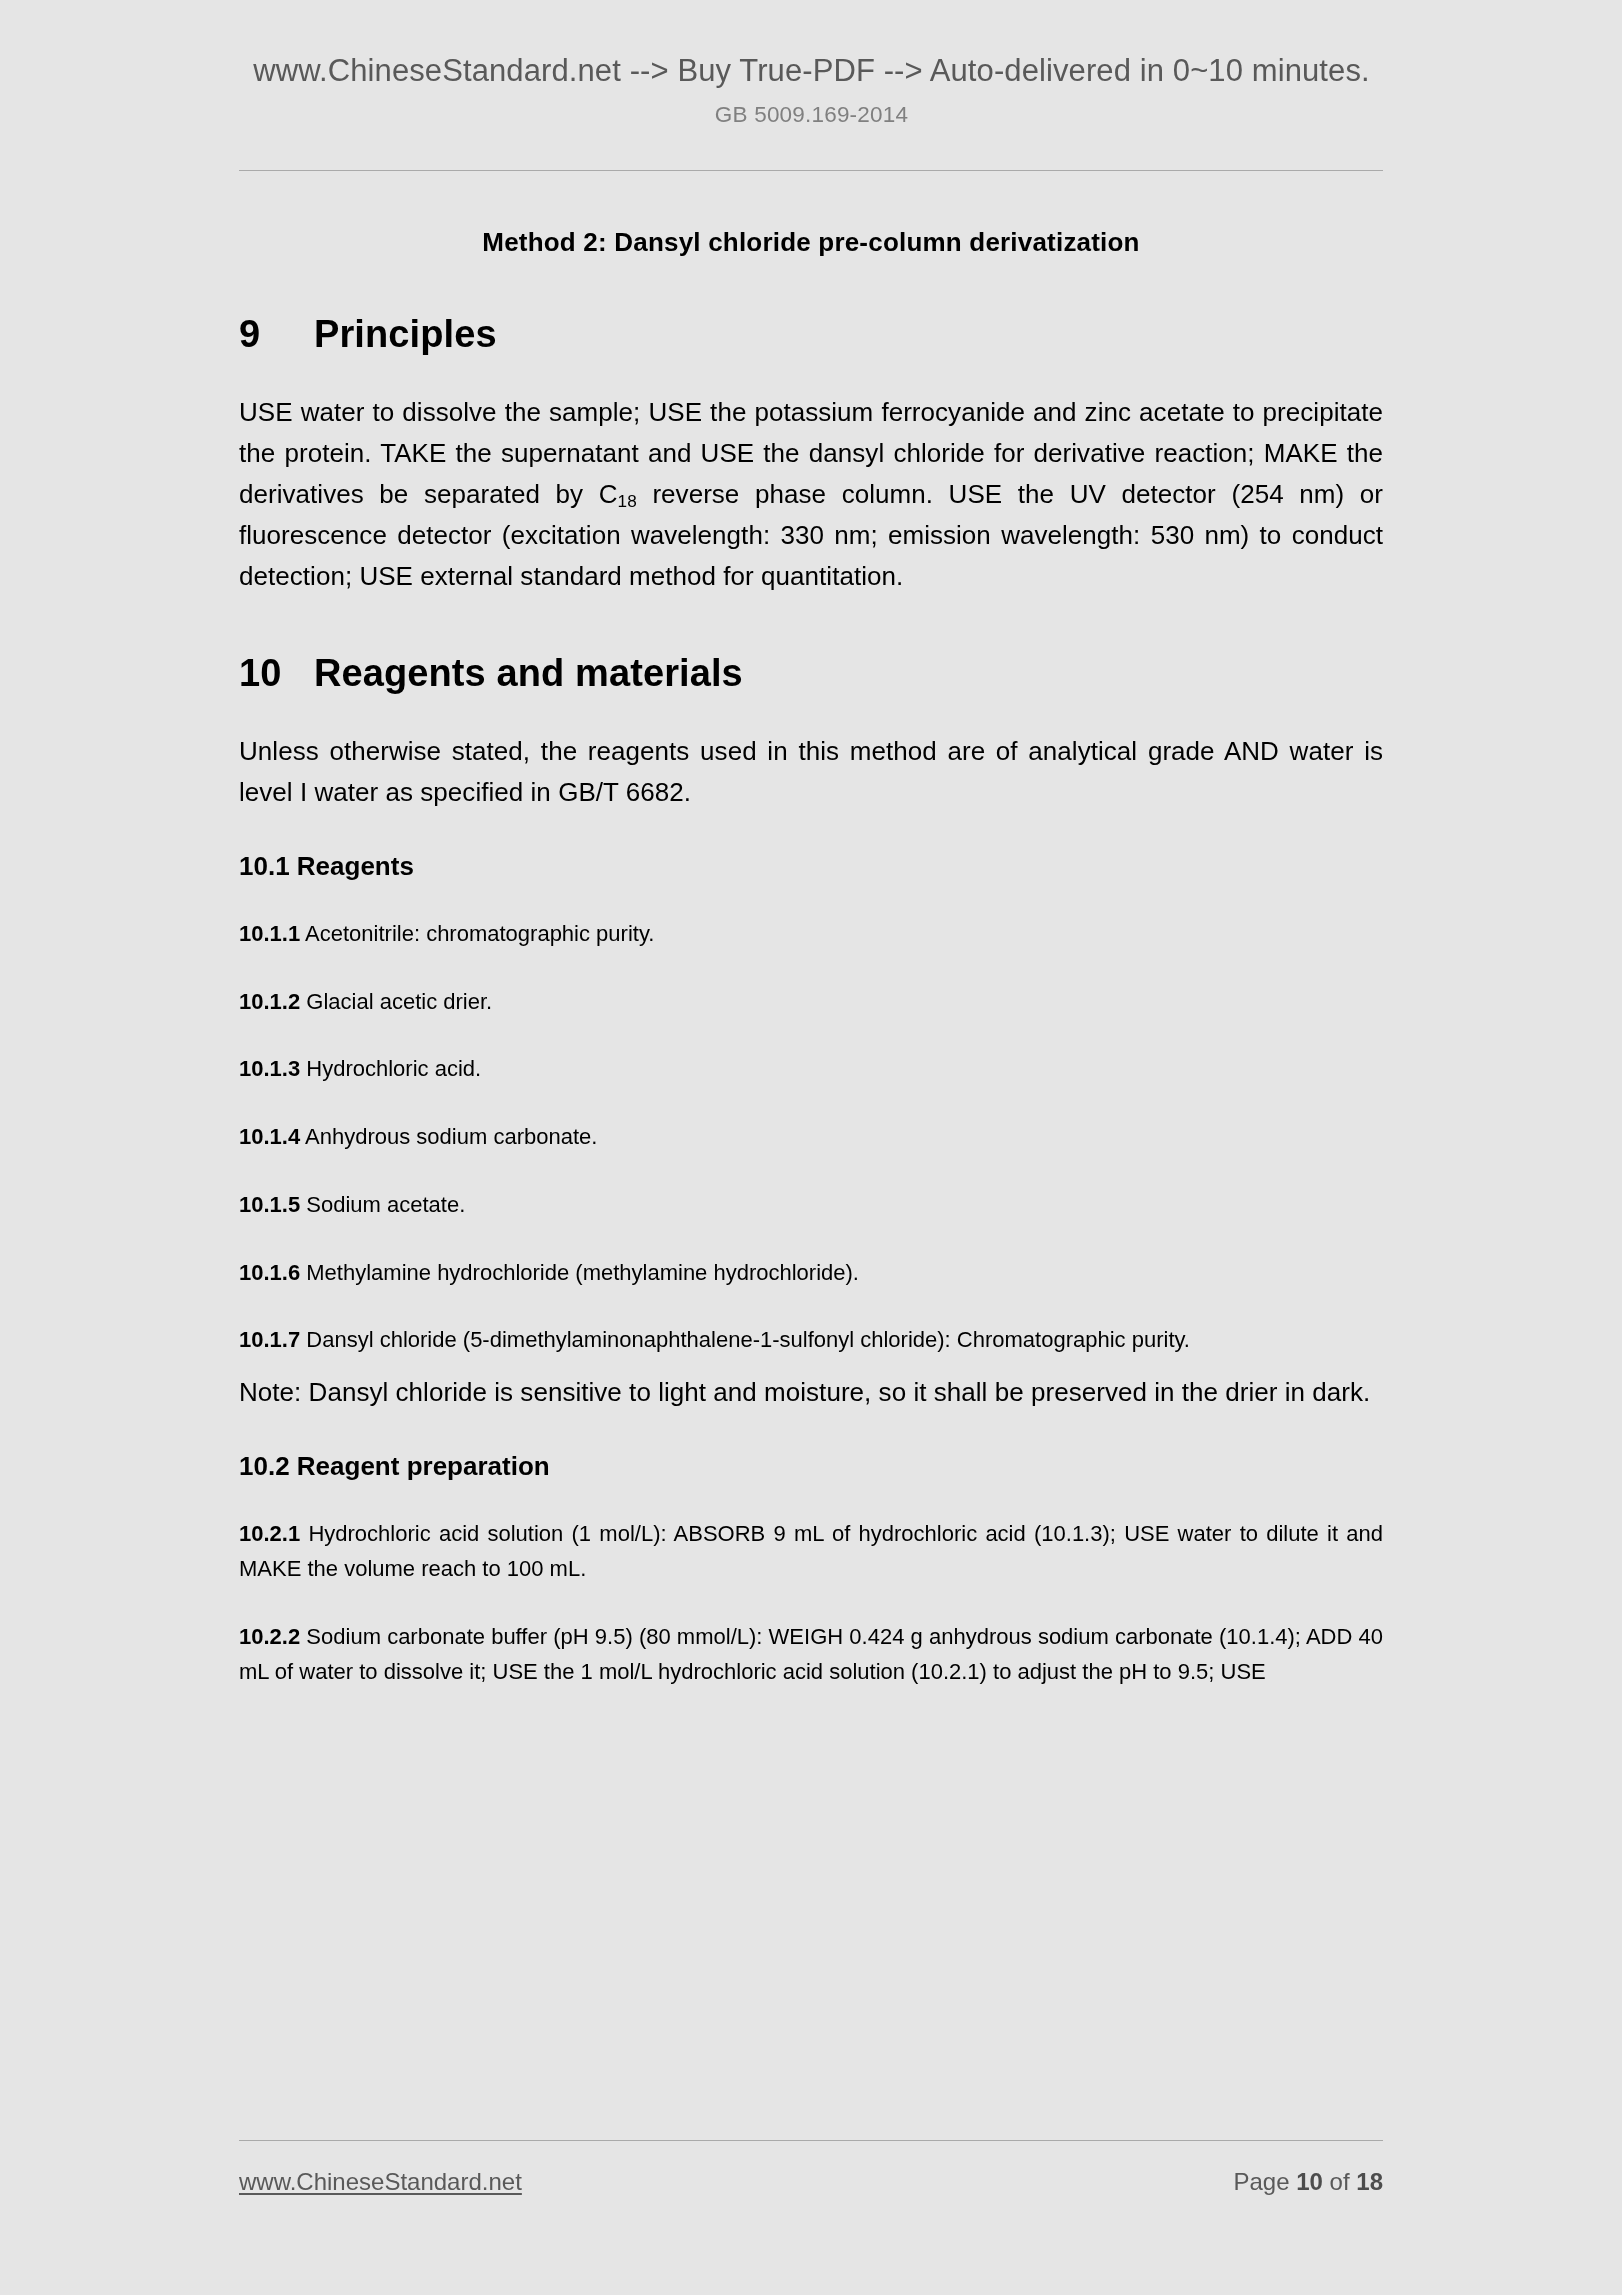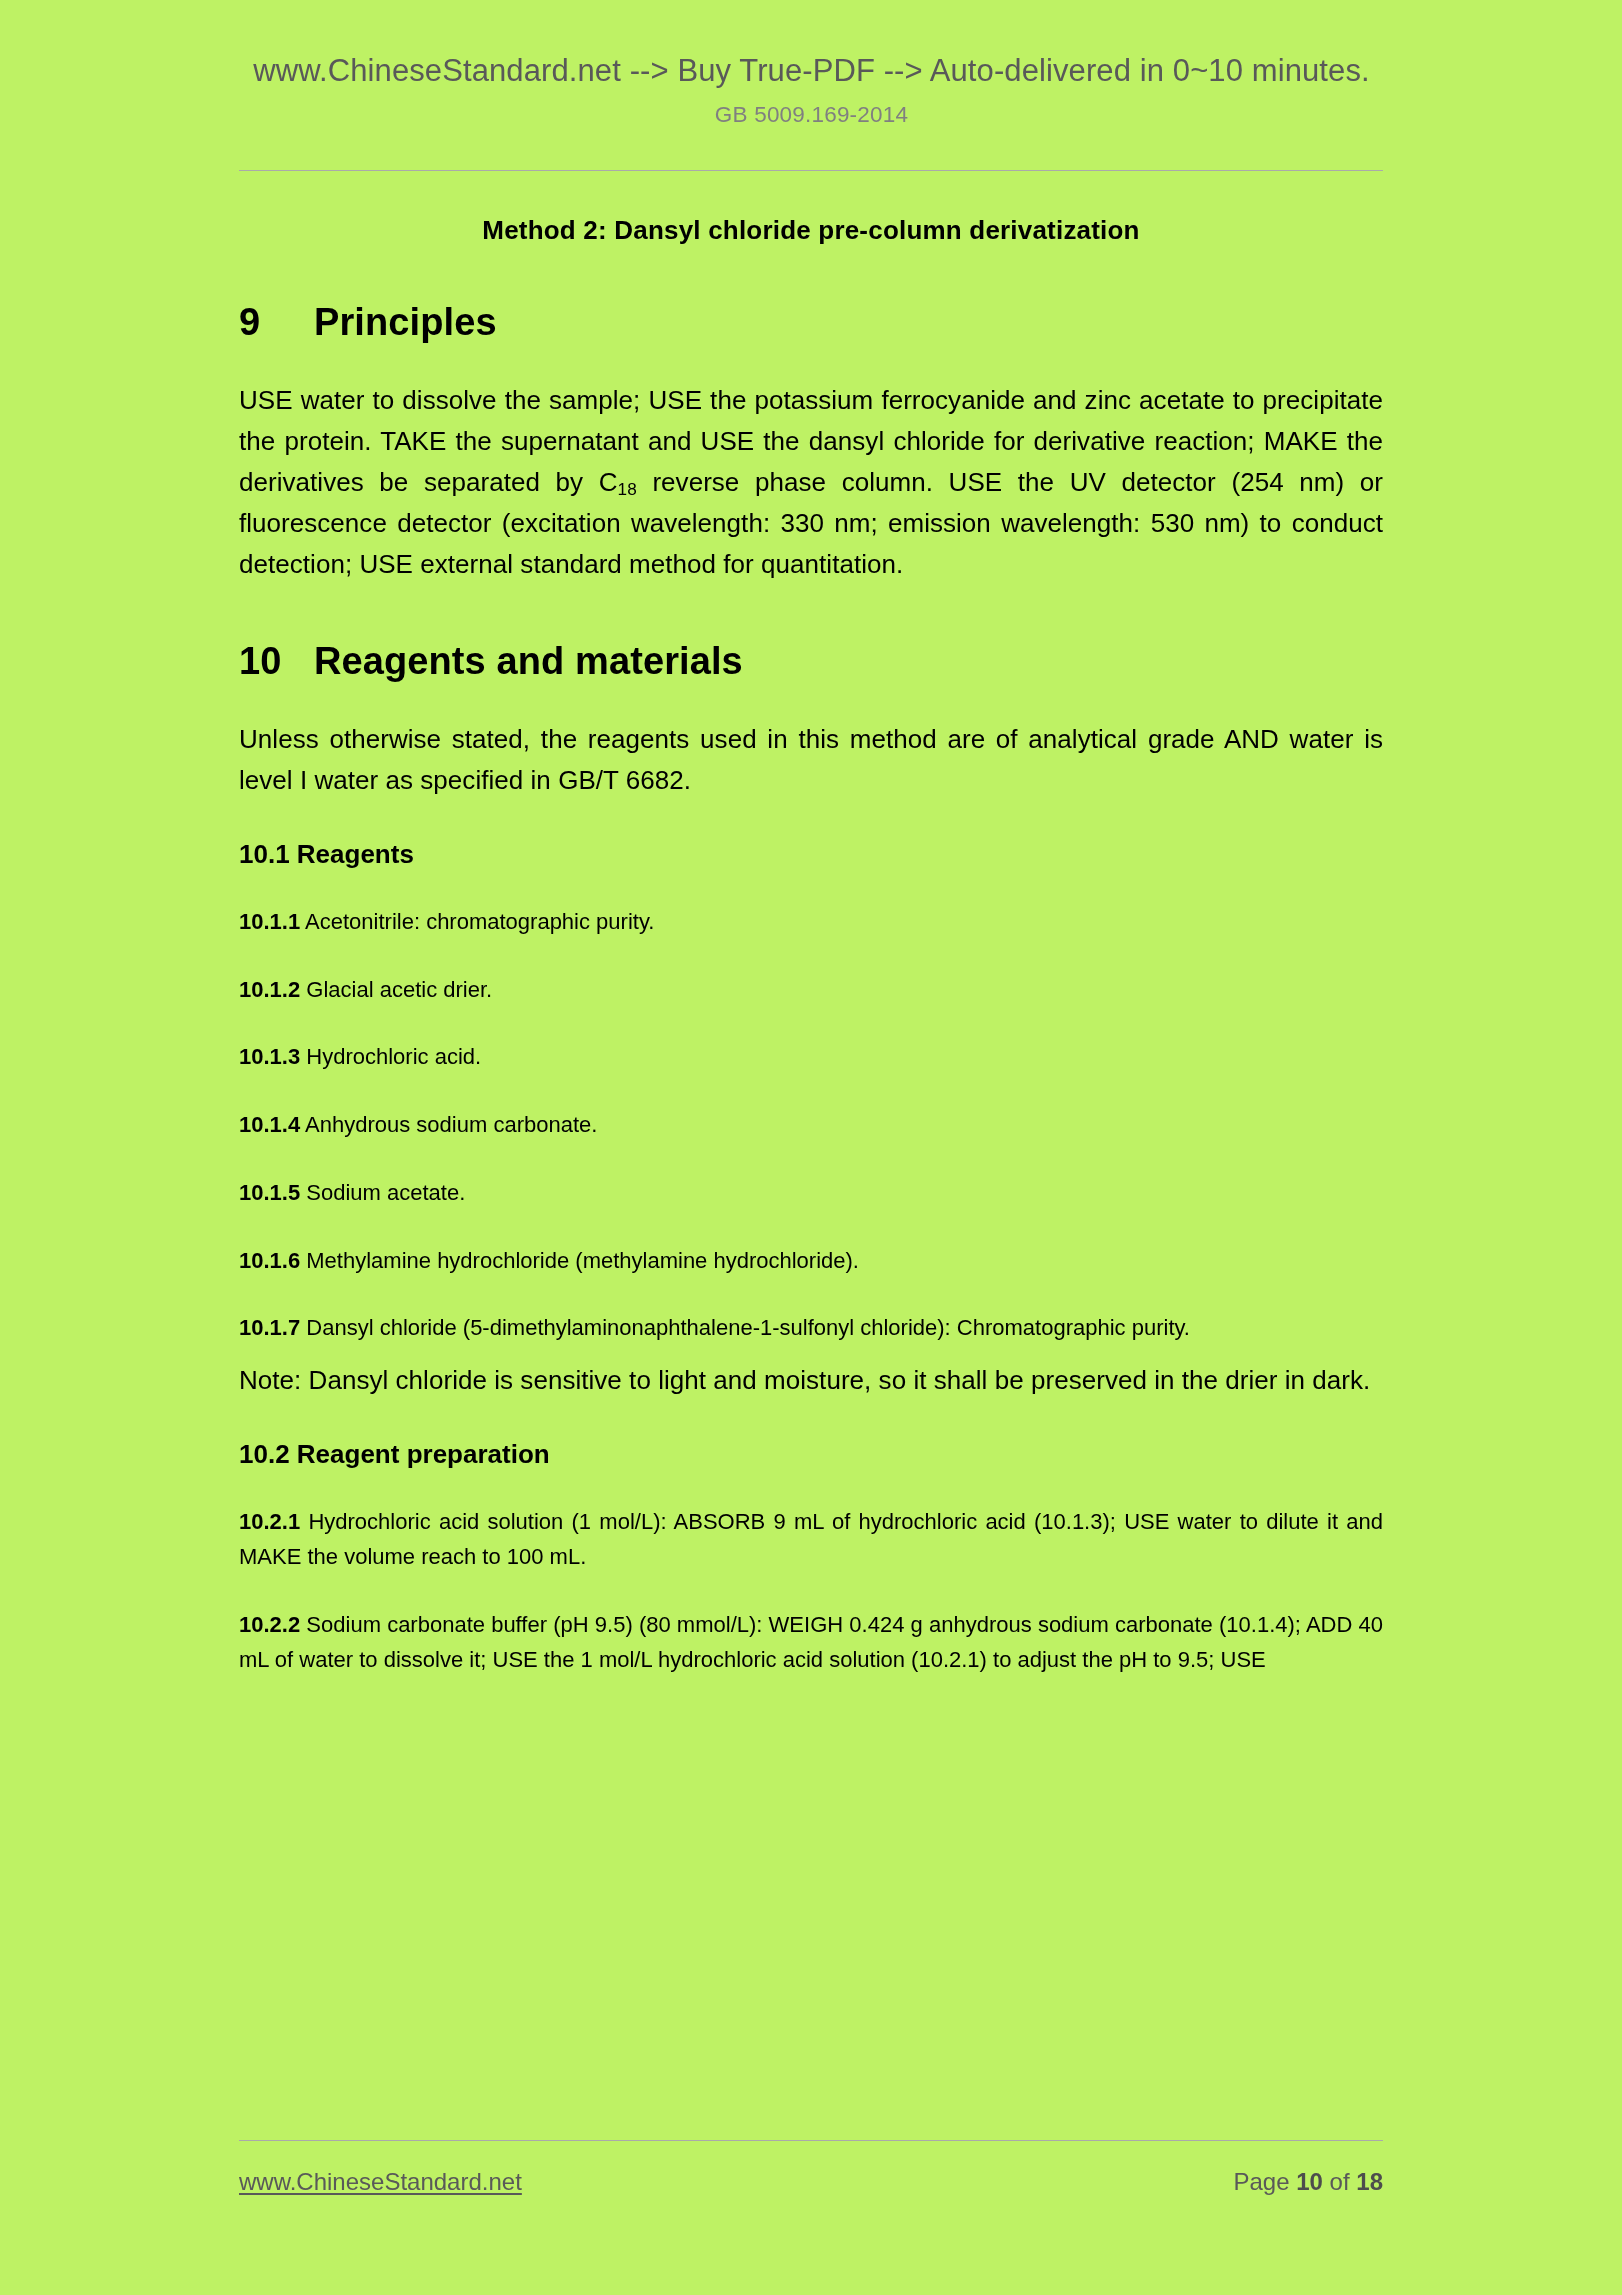--- a/index.html
+++ b/index.html
@@ -11,21 +11,21 @@
   body {
     font-family: "Liberation Sans", sans-serif;
     color: #000000;
     -webkit-font-smoothing: antialiased;
   }
   .page {
     position: relative;
     width: 1623px;
     height: 2295px;
     margin: 0 auto;
-    background: #bef264;
+    background: #e5e5e5;
     box-sizing: border-box;
     overflow: hidden;
   }
 
   
   .page-header {
     position: absolute;
     left: 0;
     top: 52px;
     width: 100%;
@@ -59,21 +59,21 @@
     position: absolute;
     left: 239px;
     top: 215px;
     width: 1144px;
   }
 
   .method-title {
     text-align: center;
     font-size: 26px;
     font-weight: bold;
-    margin: 0 0 0 0;
+    margin: 12px 0 0 0;
     padding: 0;
     letter-spacing: 0.2px;
   }
 
   h1.section {
     font-size: 38px;
     font-weight: bold;
     margin: 55px 0 0 0;
     padding: 0;
     letter-spacing: 0.1px;

